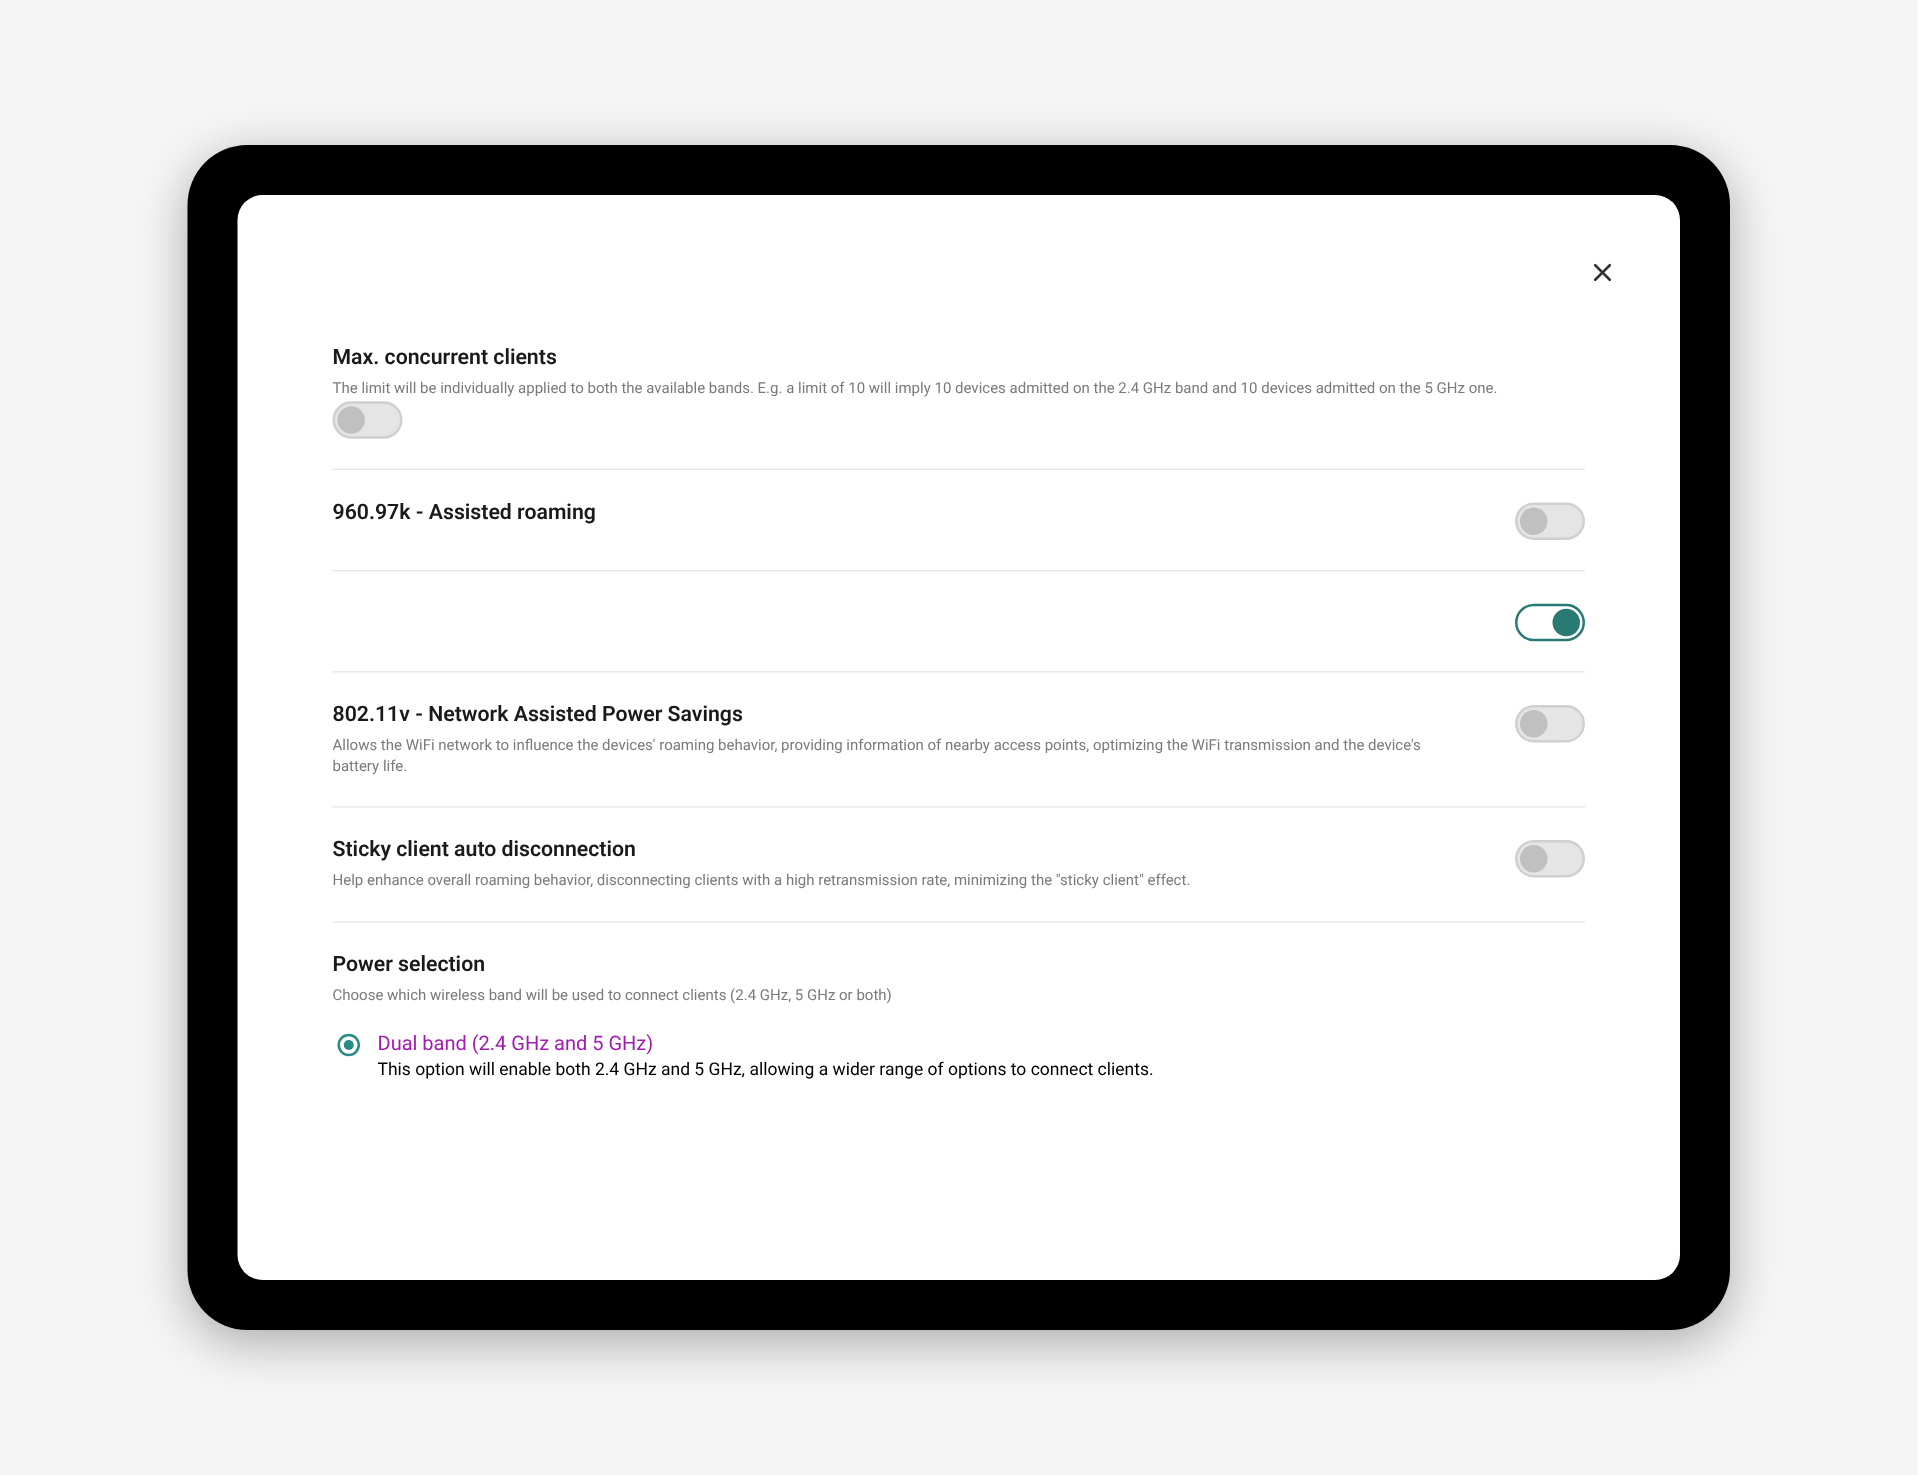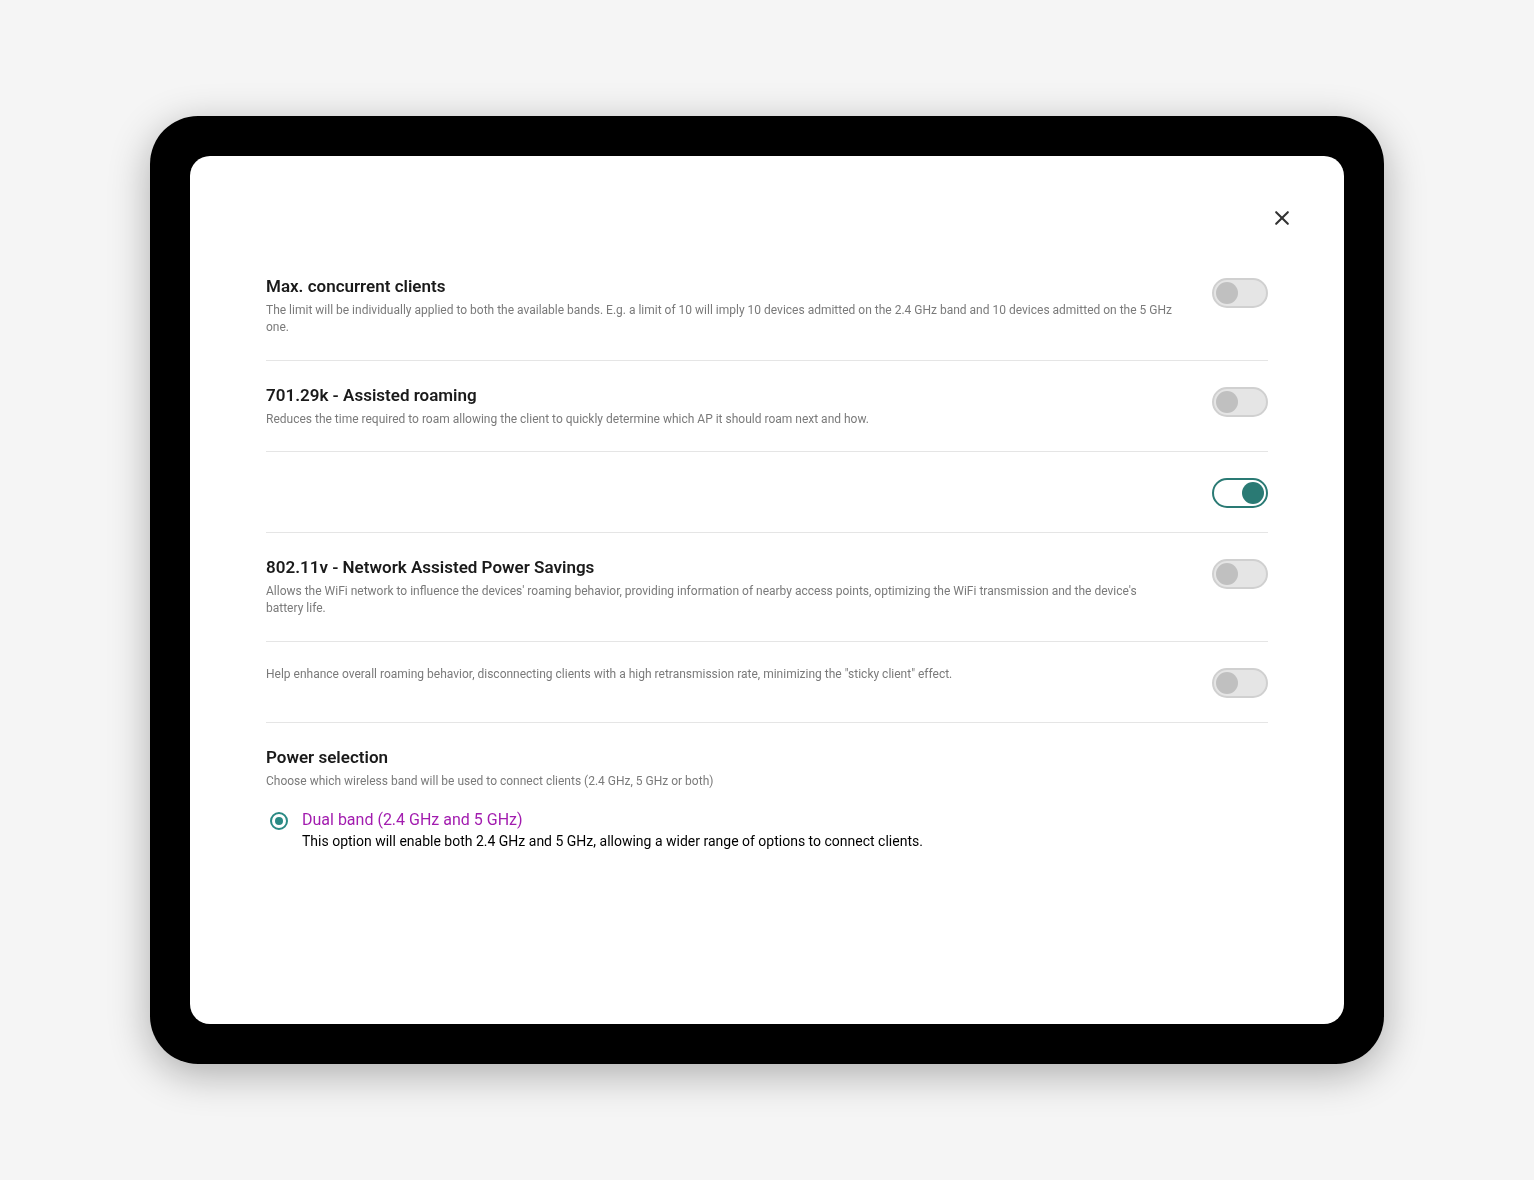--- a/index.html
+++ b/index.html
@@ -66,20 +66,21 @@
     .setting-row {
       display: flex;
       align-items: flex-start;
       justify-content: space-between;
       padding: 24px 0;
       border-bottom: 1px solid #e5e5e5;
     }
     
     .setting-row:first-of-type {
       padding-top: 60px;
+      flex-direction: column;
     }
     
     .setting-text {
       flex: 1;
       padding-right: 40px;
     }
     
     .setting-title {
       font-size: 17px;
       font-weight: 600;
@@ -192,22 +193,21 @@
           <div class="setting-title">Max. concurrent clients</div>
           <div class="setting-description">The limit will be individually applied to both the available bands. E.g. a limit of 10 will imply 10 devices admitted on the 2.4 GHz band and 10 devices admitted on the 5 GHz one.</div>
         </div>
         <div class="toggle">
           <div class="toggle-knob"></div>
         </div>
       </div>
 
       <div class="setting-row">
         <div class="setting-text">
-          <div class="setting-title">701.29k - Assisted roaming</div>
-          <div class="setting-description">Reduces the time required to roam allowing the client to quickly determine which AP it should roam next and how.</div>
+          <div class="setting-title">960.97k - Assisted roaming</div>
         </div>
         <div class="toggle">
           <div class="toggle-knob"></div>
         </div>
       </div>
 
       <div class="setting-row">
         <div class="setting-text">
         </div>
         <div class="toggle on">
@@ -220,20 +220,21 @@
           <div class="setting-title">802.11v - Network Assisted Power Savings</div>
           <div class="setting-description">Allows the WiFi network to influence the devices' roaming behavior, providing information of nearby access points, optimizing the WiFi transmission and the device's battery life.</div>
         </div>
         <div class="toggle">
           <div class="toggle-knob"></div>
         </div>
       </div>
 
       <div class="setting-row">
         <div class="setting-text">
+          <div class="setting-title">Sticky client auto disconnection</div>
           <div class="setting-description">Help enhance overall roaming behavior, disconnecting clients with a high retransmission rate, minimizing the "sticky client" effect.</div>
         </div>
         <div class="toggle">
           <div class="toggle-knob"></div>
         </div>
       </div>
 
       <div class="band-section">
         <div class="setting-title">Power selection</div>
         <div class="setting-description">Choose which wireless band will be used to connect clients (2.4 GHz, 5 GHz or both)</div>

